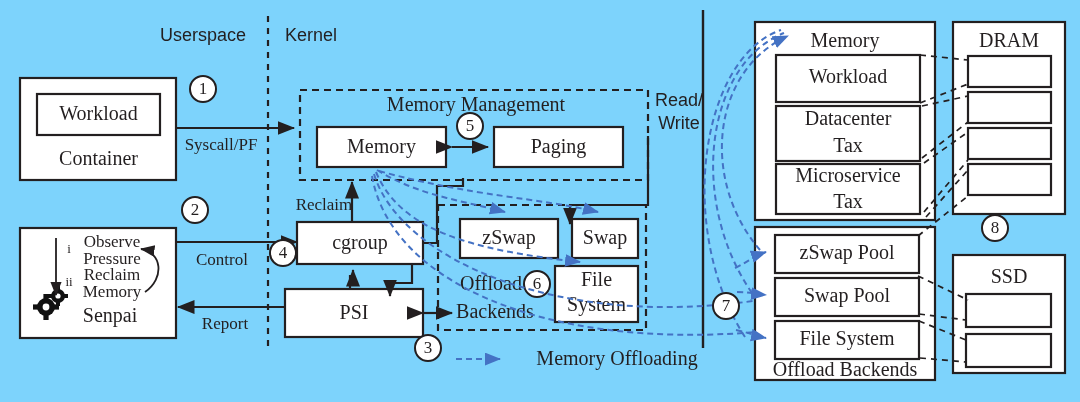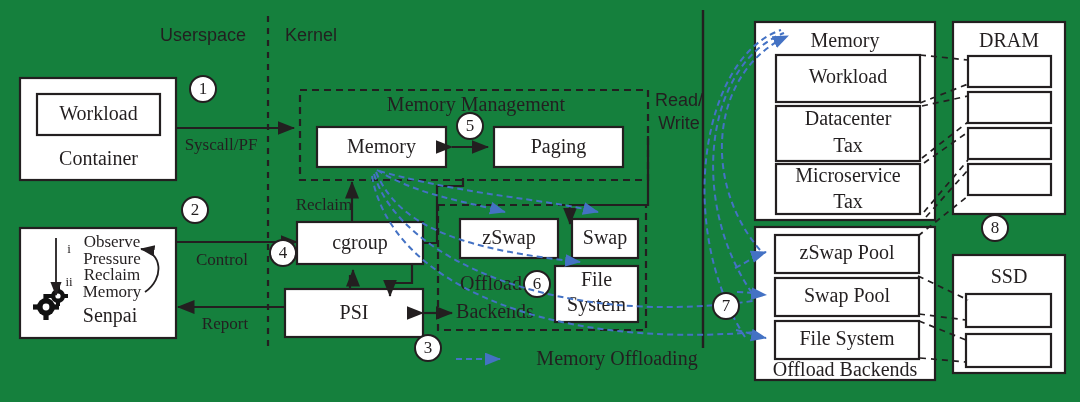--- a/index.html
+++ b/index.html
@@ -1,16 +1,16 @@
 <!DOCTYPE html>
 <html><head>
 <meta charset="utf-8">
 <style>
   html,body{margin:0;padding:0;background:#fff;}
-  #root{position:relative;width:1080px;height:402px;background:#15803d;
+  #root{position:relative;width:1080px;height:402px;background:#7dd3fc;
         font-family:"Liberation Serif", serif;overflow:hidden;}
   svg{position:absolute;left:0;top:0;width:1080px;height:402px;}
   .box{fill:#ffffff;stroke:#231f20;stroke-width:2.2;}
   .dbox{fill:none;stroke:#231f20;stroke-width:2.2;stroke-dasharray:7 5;}
   .line{stroke:#231f20;stroke-width:2.2;fill:none;}
   .thin{stroke:#231f20;stroke-width:1.8;fill:none;}
   .divider{stroke:#231f20;stroke-width:2.2;fill:none;stroke-dasharray:6 6;}
   .solidDiv{stroke:#231f20;stroke-width:2.4;fill:none;}
   .blue{stroke:#4472c4;stroke-width:2;fill:none;stroke-dasharray:6 4;}
   .leader{stroke:#231f20;stroke-width:1.7;fill:none;stroke-dasharray:6 5;}

